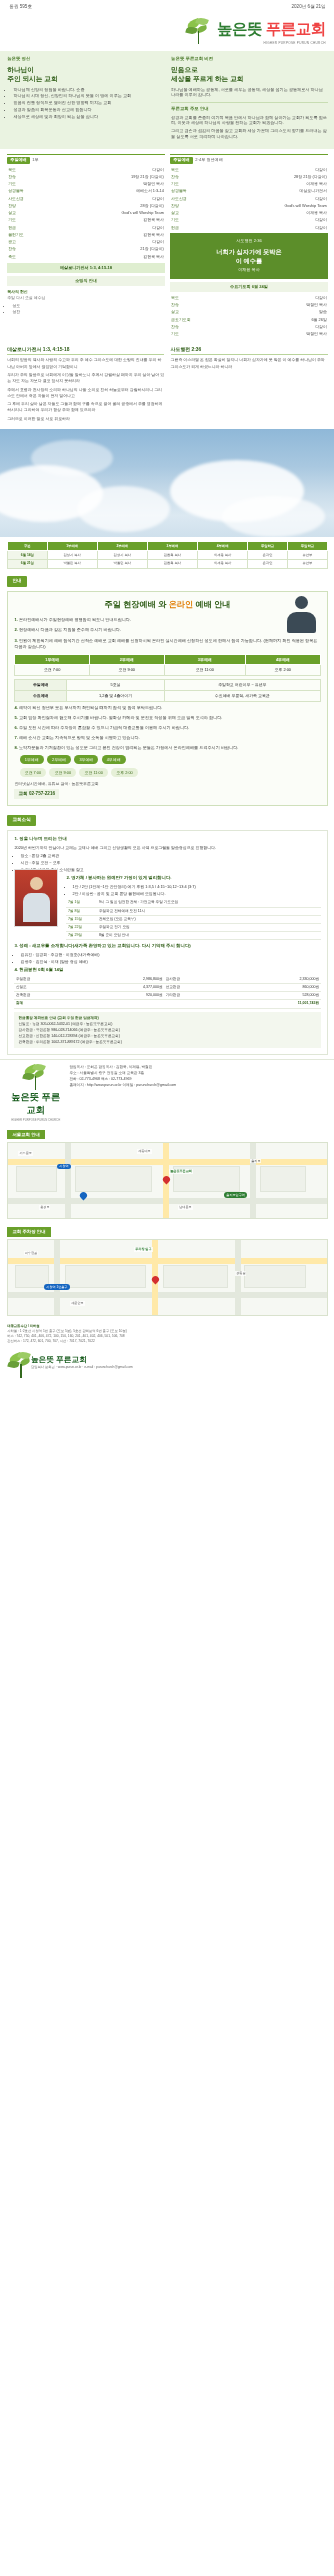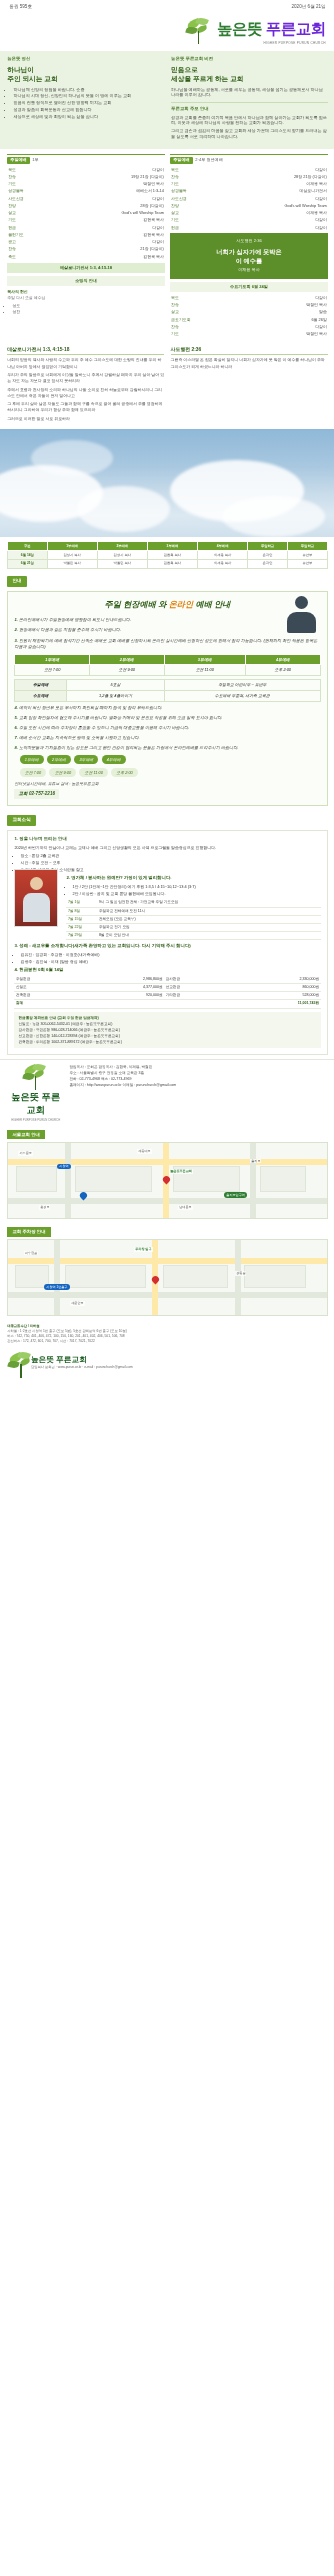--- a/index.html
+++ b/index.html
@@ -35,21 +35,21 @@
   .leaf.l2 { width:12.4px; height:7.2px; left:11.3px; top:0px; transform:rotate(18deg); background:#9ccc65;}
   .leaf.l3 { width:11.3px; height:6.7px; left:1px; top:9.3px; transform:rotate(14deg); background:#689f38;}
   .leaf.l4 { width:10.3px; height:6.2px; left:12.4px; top:7.7px; transform:rotate(-14deg); background:#7cb342;}
   .stem { position:absolute; width:1.5px; height:13.4px; left:13px; top:12.4px; background:#33691e; }
   .logo-text { text-align:right; }
   .logo-text .ko {
     font-size: 15.5px; font-weight:bold; letter-spacing:-0.5px;
     color:#1b5e20;
   }
   .logo-text .ko .hi { color:#2e7d32; }
-  .logo-text .ko .blue { color:#6d28d9; }
+  .logo-text .ko .blue { color:#ef4444; }
   .logo-text .en { font-size:3.1px; color:#777; letter-spacing:0.3px; margin-top:1px;}
 
   
   .green-band {
     background:#eaf3e1;
     display:flex;
     padding: 5.2px 7.2px 6.2px 7.2px;
     gap: 7.2px;
   }
   .gb-col { flex:1; }
@@ -120,21 +120,20 @@
   
   .sec-head {
     background:#6aa02b; color:#fff; font-size:4.6px; font-weight:bold;
     padding:2.1px 5.2px; margin:5.2px 7.2px 0; display:inline-block; border-radius:1px;
   }
 
   
   .ow {
     margin:4.1px 7.2px; border:0.5px solid #cfe0bb; background:#fbfdf8; padding:5.2px 6.2px;
     position:relative;
-    font-style:italic;
   }
   .ow-title { font-size:8.2px; font-weight:bold; color:#2e5c16; text-align:center; margin:2.1px 0 6.2px; }
   .ow-title .accent { color:#e07b00; }
   .ow-item { font-size:4.1px; color:#333; margin-bottom:3.6px; line-height:1.6; }
   .ow-item b { color:#2e5c16; }
   .pill-row { display:flex; gap:3.1px; margin:3.1px 0 4.1px 5.2px; }
   .pill { background:#6aa02b; color:#fff; font-size:3.9px; padding:1.5px 5.2px; border-radius:5.2px;}
   .pill.alt { background:#e6f0d8; color:#3f6d1d; }
   .ow-table { width:100%; border-collapse:collapse; font-size:3.9px; margin:2.1px 0 3.1px;}
   .ow-table th { background:#6aa02b; color:#fff; padding:1.5px; border:0.5px solid #fff; }

